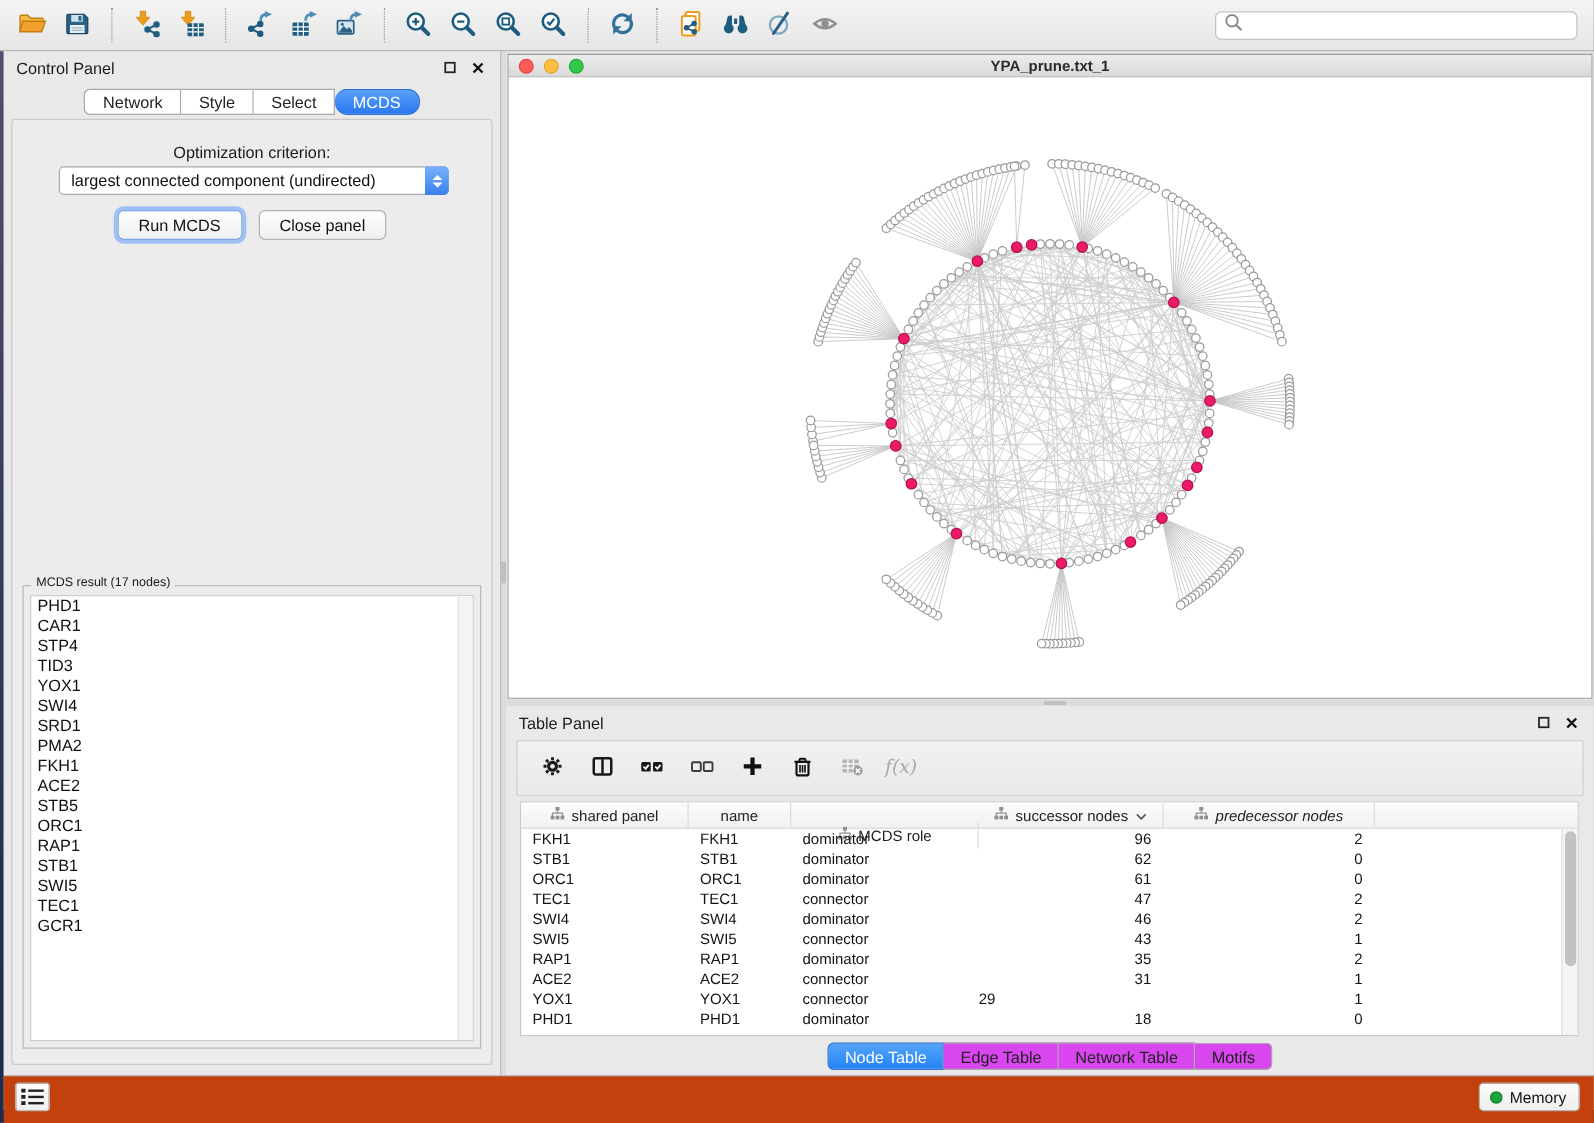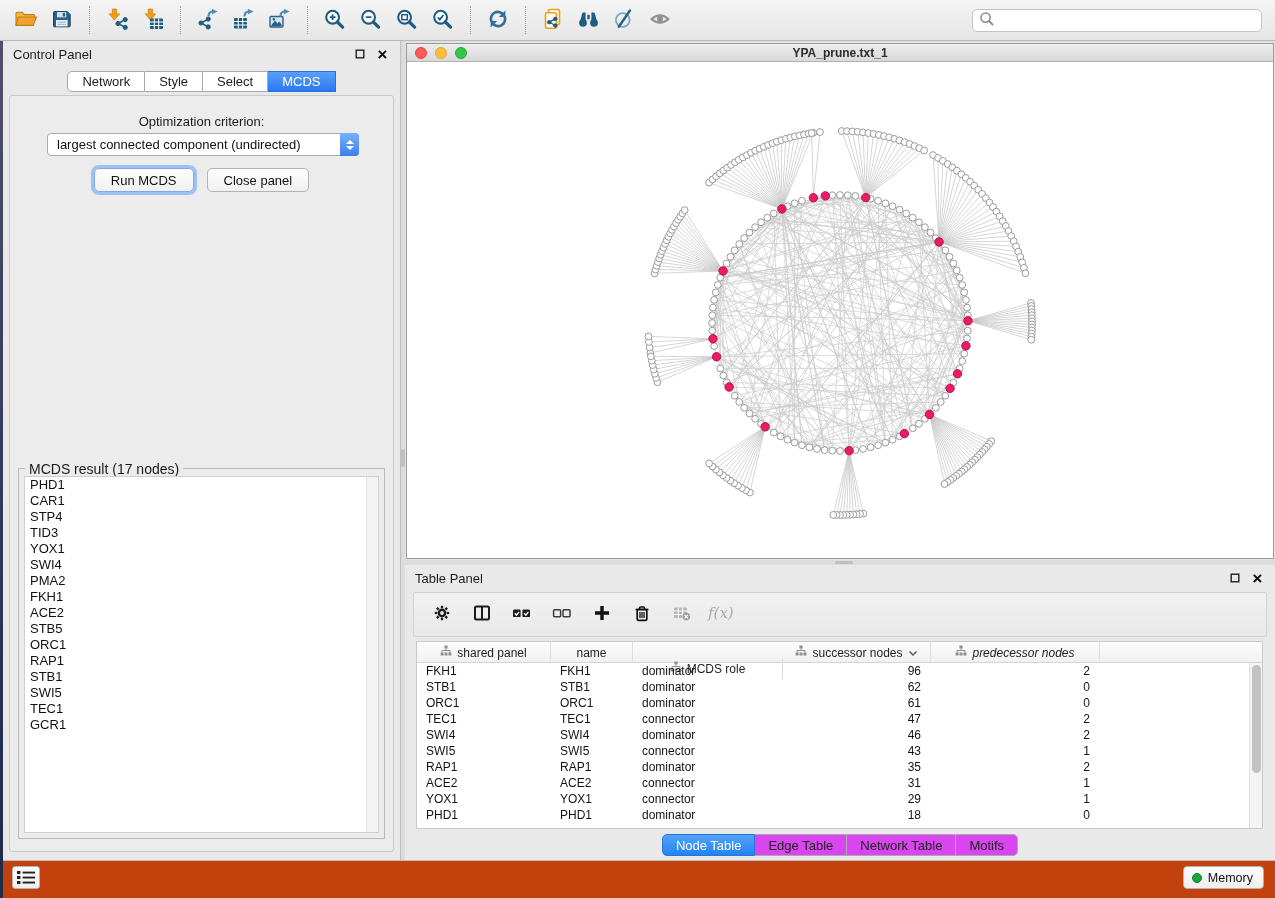--- a/index.html
+++ b/index.html
@@ -27,37 +27,37 @@
   
   .cpanel { position:absolute; left:3px; top:41px; width:397px; height:819px; background:#e9e9e9; }
   .panel-hd { height:26px; display:flex; align-items:center; padding:0 10px; font-size:13px; color:#1c1c1c; }
   .panel-hd .sp { flex:1; }
   .mini-ic { width:16px; height:14px; display:flex; align-items:center; justify-content:center; cursor:pointer; margin-left:6px; }
   .seg-tabs { position:absolute; left:0; right:0; top:30px; display:flex; justify-content:center; }
   .seg { height:21px; padding:0 14px; background:#fff; border:1px solid #a9a9a9; border-left:none;
     font-size:13px; color:#222; display:flex; align-items:center; cursor:pointer; }
   .seg:first-child { border-left:1px solid #a9a9a9; border-radius:5px 0 0 5px; }
   .seg:last-child { border-radius:0 5px 5px 0; }
-  .seg.active { background:linear-gradient(#5ba0f8,#2a78f2); border-color:#2a6fd8; color:#fff; border-radius:0; }
+  .seg.active { background:linear-gradient(#5ba0f8,#2a78f2); border-color:#2a6fd8; color:#fff; border-radius:10px; }
   .cp-box { position:absolute; left:6px; right:6px; top:54px; bottom:8px;
     background:#ececec; border:1px solid #c9c9c9; border-radius:3px; }
   .opt-label { position:absolute; top:18px; width:100%; text-align:center; font-size:13px; color:#1a1a1a; }
   .dropdown { position:absolute; left:37px; top:37px; width:312px; height:23px; background:#fff;
     border:1px solid #ababab; border-radius:4px; display:flex; align-items:center; cursor:pointer; }
   .dropdown .val { flex:1; font-size:13px; color:#111; padding-left:9px; white-space:nowrap; overflow:hidden; }
   .stepper { width:19px; height:23px; margin-right:-1px; border-radius:0 4px 4px 0;
     background:linear-gradient(#79b0f8,#3a80ee); display:flex; flex-direction:column; align-items:center; justify-content:center; gap:2px; }
   .stepper .up { width:0;height:0;border-left:4px solid transparent;border-right:4px solid transparent;border-bottom:4px solid #fff; }
   .stepper .dn { width:0;height:0;border-left:4px solid transparent;border-right:4px solid transparent;border-top:4px solid #fff; }
   .btnrow { position:absolute; top:72px; left:0; width:100%; display:flex; justify-content:center; gap:13px; }
   .pbtn { height:24px; padding:0 16px; background:linear-gradient(#fefefe,#f0f0f0); border:1px solid #b3b3b3;
     border-radius:5px; font-size:13px; color:#111; cursor:pointer; font-family:"Liberation Sans",sans-serif; }
   .pbtn.focusring { box-shadow:0 0 0 3px rgba(106,164,248,.6); border-color:#7fa9e8; }
   .fieldset { position:absolute; left:8px; right:8px; top:372px; bottom:12px; border:1px solid #b9b9b9; }
-  .fieldset .legend { position:absolute; top:-8px; left:6px; background:#ececec; padding:0 4px; font-size:14px; color:#1a1a1a; }
+  .fieldset .legend { position:absolute; top:-8px; left:6px; background:#ececec; padding:0 4px; font-size:10px; color:#1a1a1a; }
   .mcds-list { position:absolute; left:5px; right:5px; top:7px; bottom:5px; background:#fff;
     border:1px solid #cfcfcf; overflow:hidden; }
   .mcds-item { font-size:13px; line-height:16px; color:#111; padding-left:5px; }
   .mcds-scroll { position:absolute; right:0; top:0; bottom:0; width:12px; background:#f4f4f4; border-left:1px solid #e2e2e2; }
 
   
   .vsplit { position:absolute; left:400px; top:41px; width:5px; height:819px; background:#dcdcdc;
     border-left:1px solid #bdbdbd; }
   .vgrip { position:absolute; left:0; top:408px; width:4px; height:18px; background:#bfbfbf; border-radius:2px; }
   .hsplit { position:absolute; left:405px; top:560px; right:0; height:5px; background:#dcdcdc; }
@@ -325,20 +325,21 @@
       </div>
       <div class="fieldset">
         <span class="legend">MCDS result (17 nodes)</span>
         <div class="mcds-list" id="mcds-list">
           <div class="mcds-item">PHD1</div>
             <div class="mcds-item">CAR1</div>
             <div class="mcds-item">STP4</div>
             <div class="mcds-item">TID3</div>
             <div class="mcds-item">YOX1</div>
             <div class="mcds-item">SWI4</div>
+            <div class="mcds-item">SRD1</div>
             <div class="mcds-item">PMA2</div>
             <div class="mcds-item">FKH1</div>
             <div class="mcds-item">ACE2</div>
             <div class="mcds-item">STB5</div>
             <div class="mcds-item">ORC1</div>
             <div class="mcds-item">RAP1</div>
             <div class="mcds-item">STB1</div>
             <div class="mcds-item">SWI5</div>
             <div class="mcds-item">TEC1</div>
             <div class="mcds-item">GCR1</div>
@@ -1274,21 +1275,21 @@
             <div class="td" style="width: 134px; text-align: left; padding: 0px 0px 0px 9px;">ACE2</div>
             <div class="td" style="width: 82px; text-align: left; padding: 0px 0px 0px 9px;">ACE2</div>
             <div class="td" style="width: 150px; text-align: left; padding: 0px 0px 0px 9px;">connector</div>
             <div class="td" style="width: 148px; text-align: right; padding: 0px 10px 0px 0px;">31</div>
             <div class="td" style="width: 169px; text-align: right; padding: 0px 10px 0px 0px;">1</div>
           </div>
           <div class="tr">
             <div class="td" style="width: 134px; text-align: left; padding: 0px 0px 0px 9px;">YOX1</div>
             <div class="td" style="width: 82px; text-align: left; padding: 0px 0px 0px 9px;">YOX1</div>
             <div class="td" style="width: 150px; text-align: left; padding: 0px 0px 0px 9px;">connector</div>
-            <div class="td" style="width: 148px; text-align: right; padding: 0px 10px 0px 0px;">29</div>
+            <div class="td" style="width: 148px; padding: 0px 10px 0px 0px;">29</div>
             <div class="td" style="width: 169px; text-align: right; padding: 0px 10px 0px 0px;">1</div>
           </div>
           <div class="tr">
             <div class="td" style="width: 134px; text-align: left; padding: 0px 0px 0px 9px;">PHD1</div>
             <div class="td" style="width: 82px; text-align: left; padding: 0px 0px 0px 9px;">PHD1</div>
             <div class="td" style="width: 150px; text-align: left; padding: 0px 0px 0px 9px;">dominator</div>
             <div class="td" style="width: 148px; text-align: right; padding: 0px 10px 0px 0px;">18</div>
             <div class="td" style="width: 169px; text-align: right; padding: 0px 10px 0px 0px;">0</div>
           </div>
         </div>

